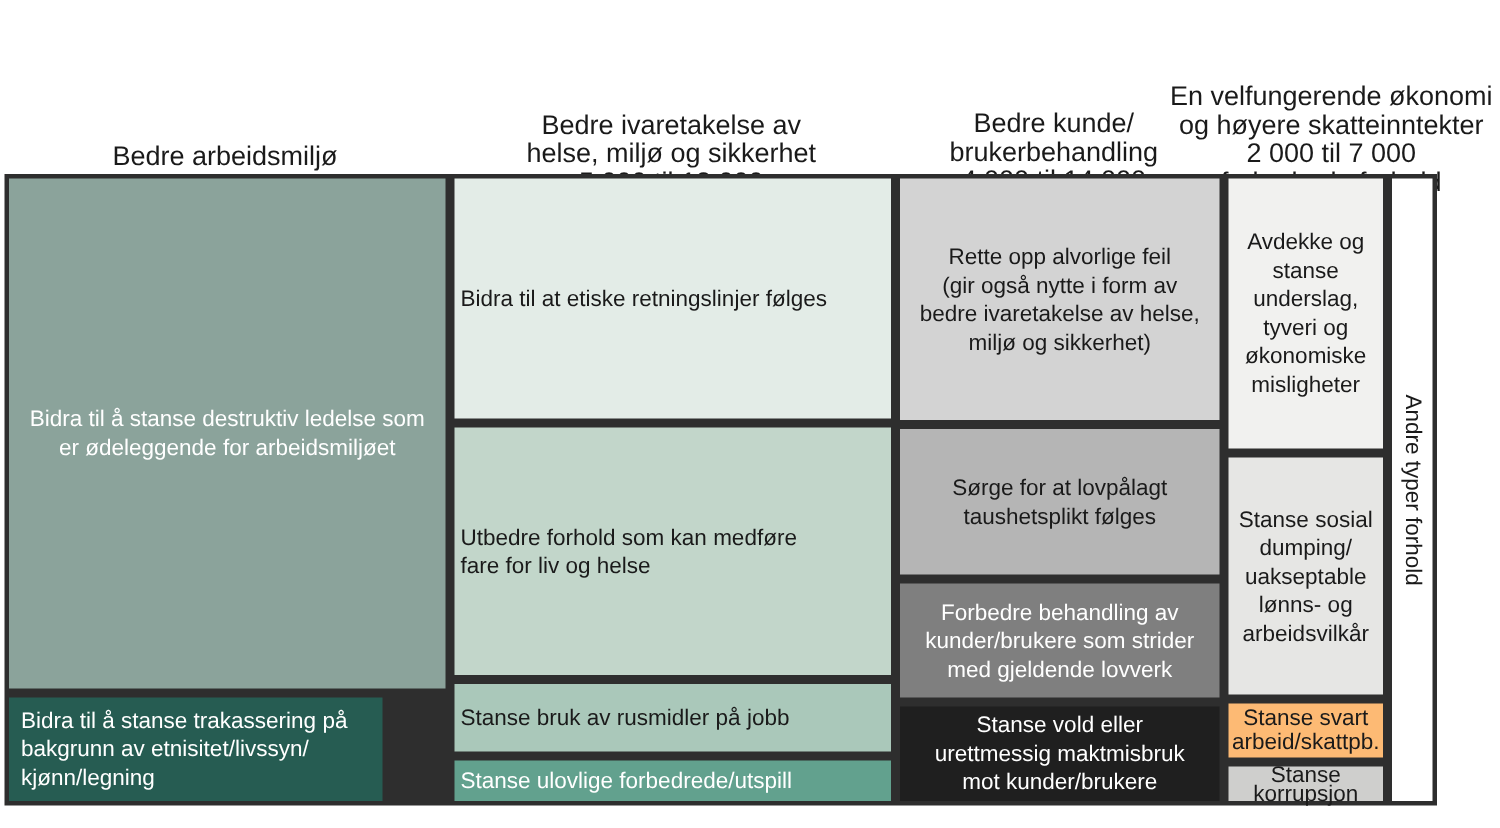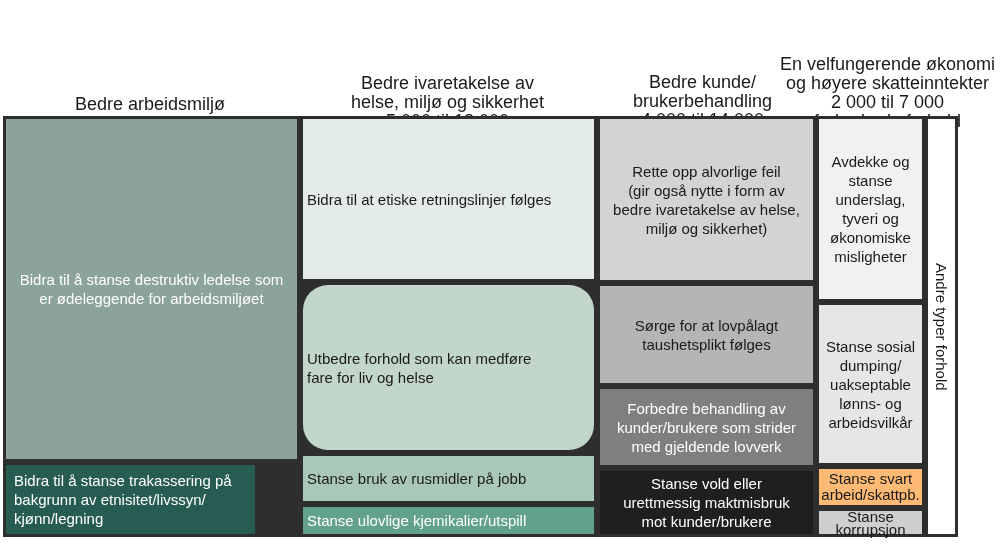--- a/index.html
+++ b/index.html
@@ -85,24 +85,24 @@
 forbedrede forhold</div>
 
   <div id="treemap">
     <div id="side-strip">Andre typer forhold</div>
   <div class="cell" style="left: 3px; top: 3px; width: 291px; height: 340px; background: rgb(139, 163, 155); color: rgb(255, 255, 255);">Bidra til å stanse destruktiv ledelse som
 er ødeleggende for arbeidsmiljøet</div>
       <div class="cell left-sm" style="left: 3px; top: 349px; width: 249px; height: 69px; background: rgb(38, 92, 82); color: rgb(255, 255, 255);">Bidra til å stanse trakassering på
 bakgrunn av etnisitet/livssyn/
 kjønn/legning</div>
       <div class="cell left" style="left: 300px; top: 3px; width: 291px; height: 160px; background: rgb(227, 236, 231); color: rgb(26, 26, 26);">Bidra til at etiske retningslinjer følges</div>
-      <div class="cell left" style="left: 300px; top: 169px; width: 291px; height: 165px; background: rgb(194, 214, 202); color: rgb(26, 26, 26); border-radius: 25px;">Utbedre forhold som kan medføre
+      <div class="cell left" style="left: 300px; top: 169px; width: 291px; height: 165px; background: rgb(194, 214, 202); color: rgb(26, 26, 26);">Utbedre forhold som kan medføre
 fare for liv og helse</div>
       <div class="cell left" style="left: 300px; top: 340px; width: 291px; height: 45px; background: rgb(170, 200, 186); color: rgb(26, 26, 26);">Stanse bruk av rusmidler på jobb</div>
-      <div class="cell left" style="left: 300px; top: 391px; width: 291px; height: 27px; background: rgb(98, 161, 142); color: rgb(255, 255, 255);">Stanse ulovlige kjemikalier/utspill</div>
+      <div class="cell left" style="left: 300px; top: 391px; width: 291px; height: 27px; background: rgb(98, 161, 142); color: rgb(255, 255, 255);">Stanse ulovlige forbedrede/utspill</div>
       <div class="cell" style="left: 597px; top: 170px; width: 213px; height: 97px; background: rgb(181, 181, 181); color: rgb(26, 26, 26);">Sørge for at lovpålagt
 taushetsplikt følges</div>
       <div class="cell" style="left: 597px; top: 3px; width: 213px; height: 161px; background: rgb(211, 211, 211); color: rgb(26, 26, 26);">Rette opp alvorlige feil
 (gir også nytte i form av
 bedre ivaretakelse av helse,
 miljø og sikkerhet)</div>
       <div class="cell" style="left: 597px; top: 273px; width: 213px; height: 76px; background: rgb(127, 127, 127); color: rgb(255, 255, 255);">Forbedre behandling av
 kunder/brukere som strider
 med gjeldende lovverk</div>
       <div class="cell" style="left: 597px; top: 355px; width: 213px; height: 63px; background: rgb(31, 31, 31); color: rgb(255, 255, 255);">Stanse vold eller

